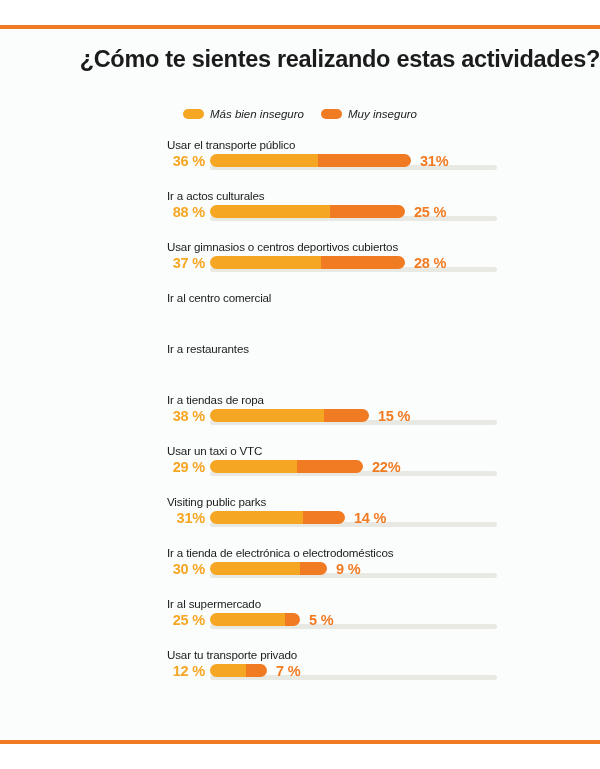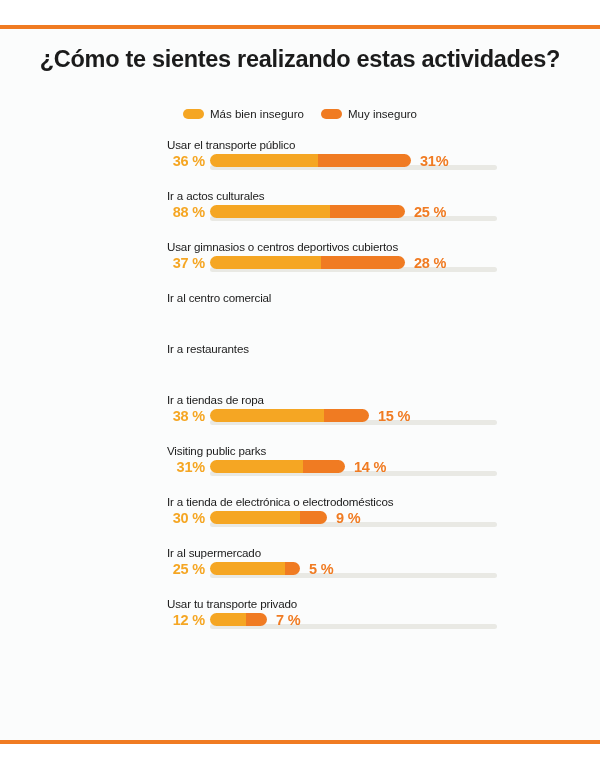--- a/index.html
+++ b/index.html
@@ -34,38 +34,39 @@
     height: 711px;
     background: #fbfcfc;
   }
 
   
   .title {
     position: absolute;
     left: 0;
     top: 46px;
     width: 600px;
-    text-align: center;
+    text-align: right;
     font-size: 23.5px;
     font-weight: bold;
     color: #1b1b1b;
     letter-spacing: -0.3px;
     white-space: nowrap;
   }
 
   
   .legend {
     position: absolute;
     left: 0;
     top: 108px;
     width: 600px;
     display: flex;
     justify-content: center;
     align-items: center;
     gap: 17px;
+    font-style: italic;
   }
   .legend-item {
     display: flex;
     align-items: center;
     gap: 6px;
   }
   .legend-swatch {
     width: 21px;
     height: 10px;
     border-radius: 5px;
@@ -231,20 +232,32 @@
         <div class="track"></div>
         <div class="bargroup">
           <div class="seg seg-a" style="width: 114px;"></div>
           <div class="seg seg-b" style="width: 45px;"></div>
         </div>
         <div class="val-left">38 %</div>
         <div class="val-right" style="left: 346px;">15 %</div>
       </div>
     </div>
     <div class="row">
+      <div class="row-label">Usar un taxi o VTC</div>
+      <div class="bar-area">
+        <div class="track"></div>
+        <div class="bargroup">
+          <div class="seg seg-a" style="width: 87px;"></div>
+          <div class="seg seg-b" style="width: 66px;"></div>
+        </div>
+        <div class="val-left">29 %</div>
+        <div class="val-right" style="left: 340px;">22%</div>
+      </div>
+    </div>
+    <div class="row">
       <div class="row-label">Visiting public parks</div>
       <div class="bar-area">
         <div class="track"></div>
         <div class="bargroup">
           <div class="seg seg-a" style="width: 93px;"></div>
           <div class="seg seg-b" style="width: 42px;"></div>
         </div>
         <div class="val-left">31%</div>
         <div class="val-right" style="left: 322px;">14 %</div>
       </div>

